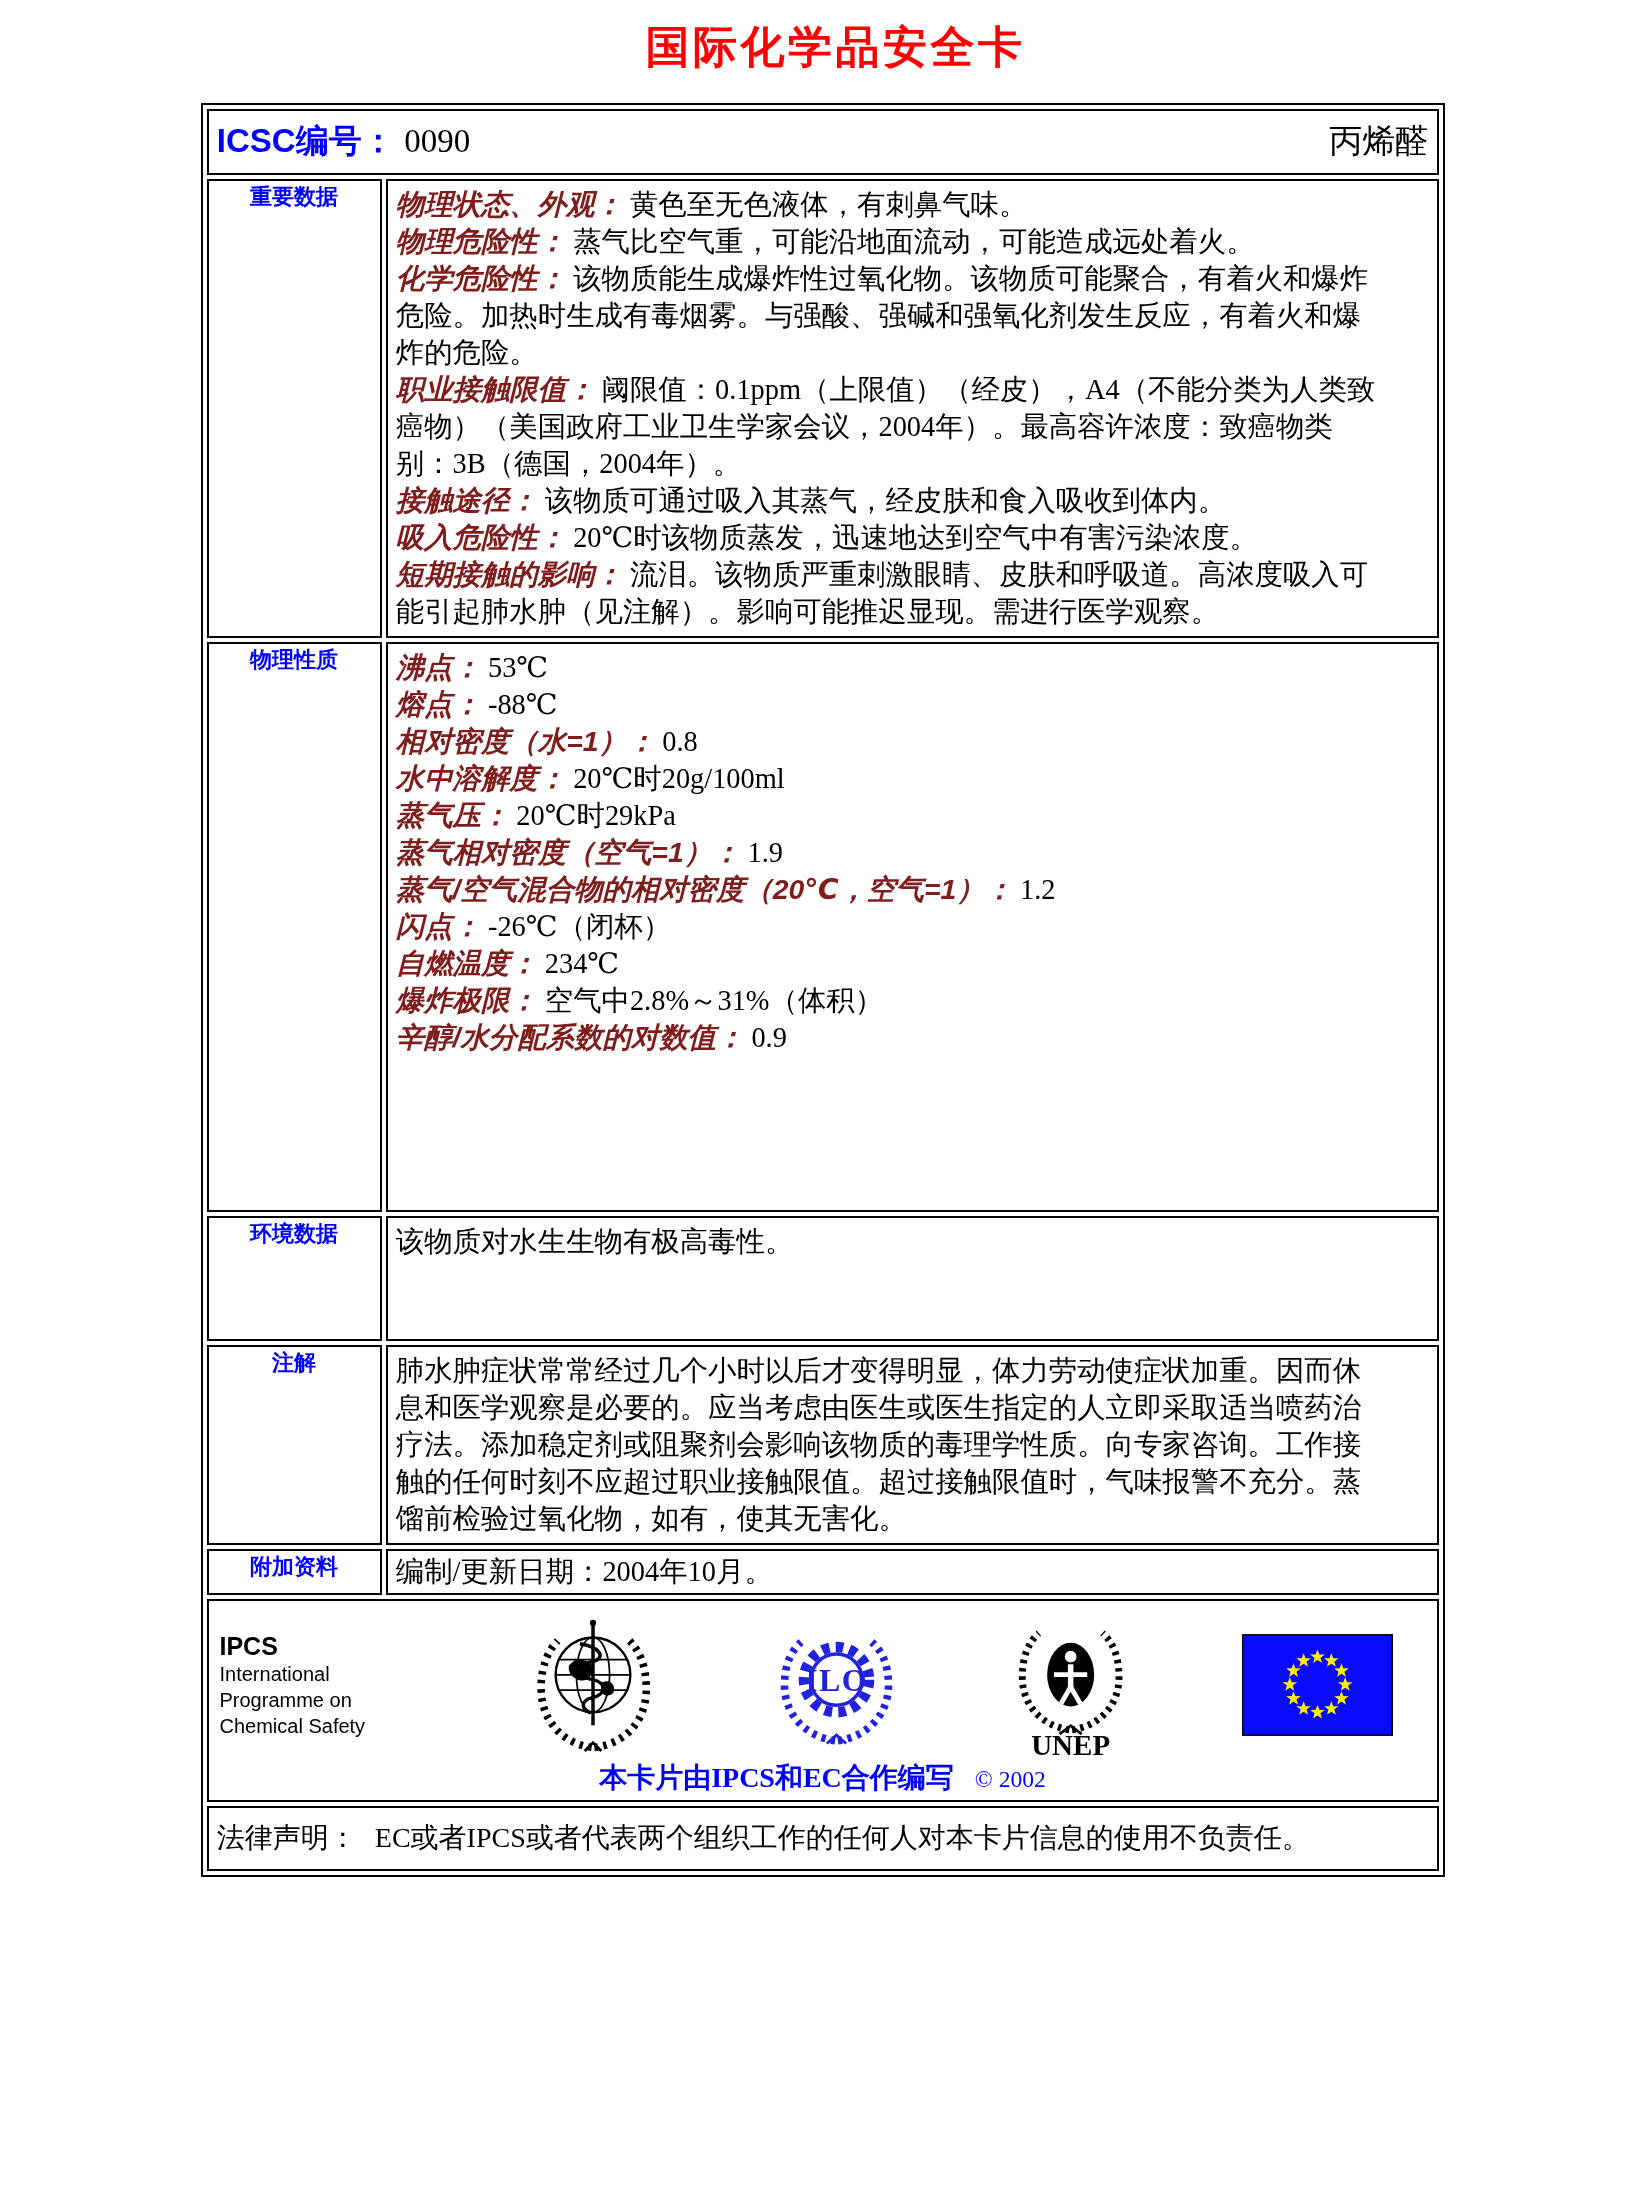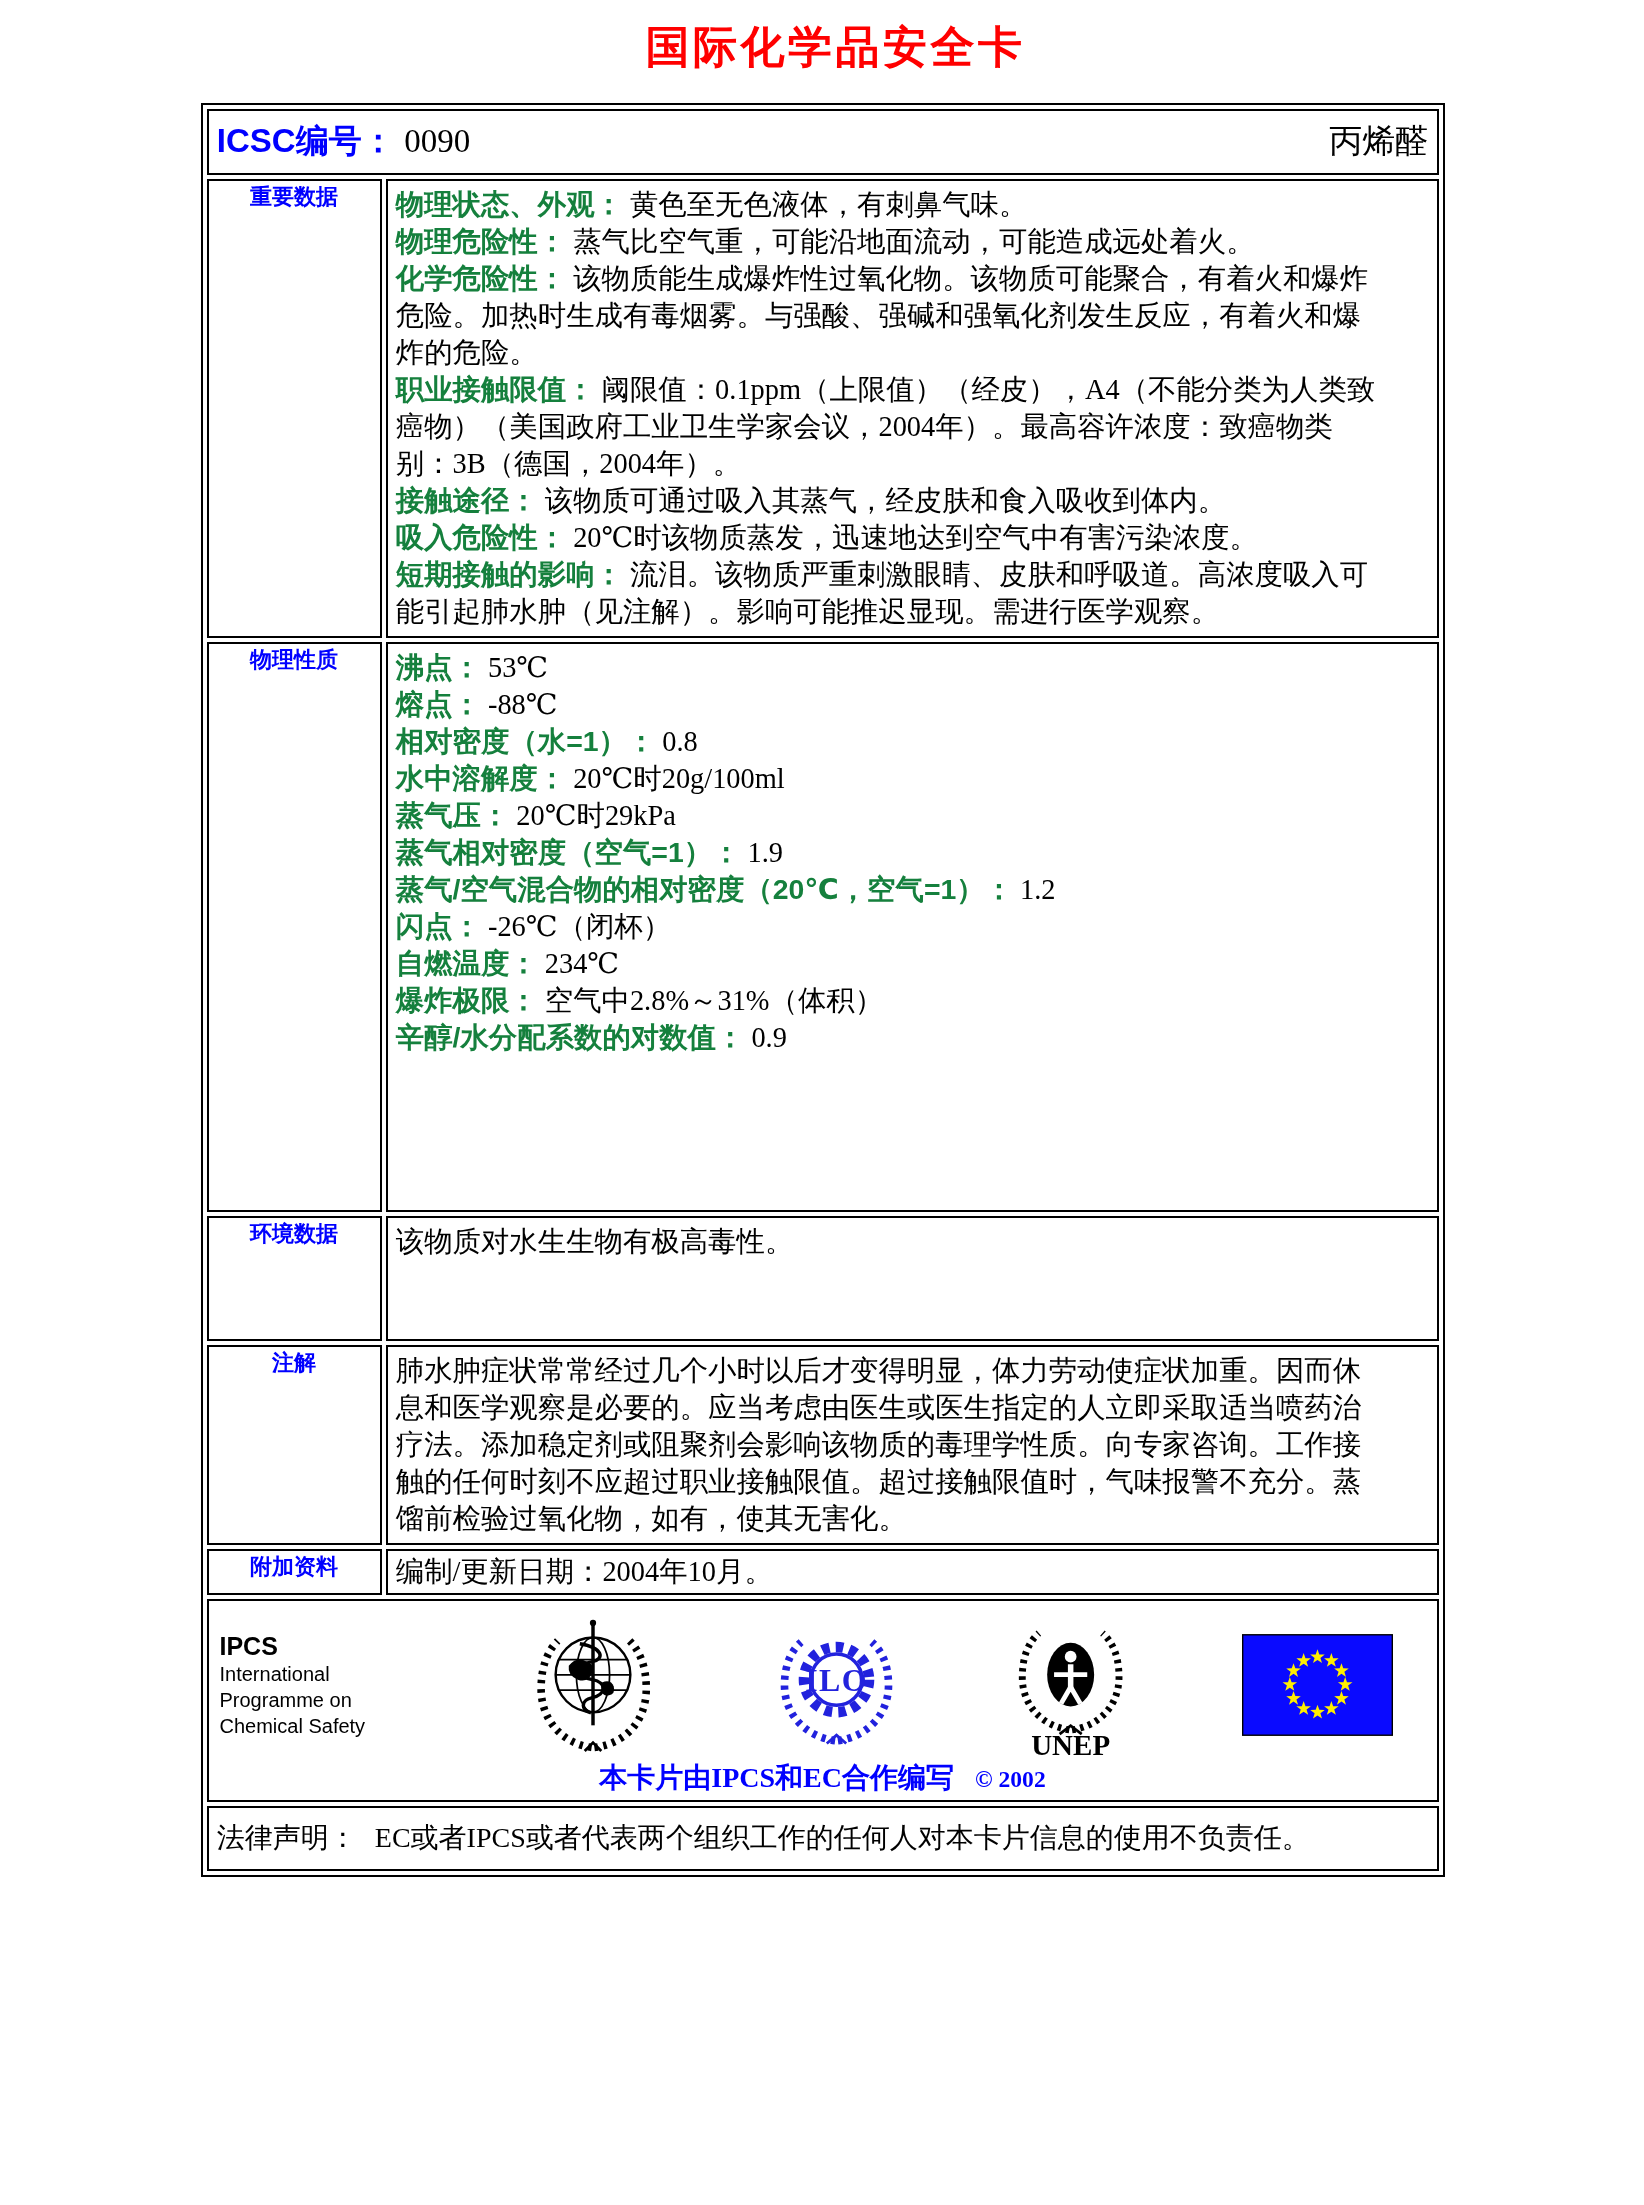--- a/index.html
+++ b/index.html
@@ -37,24 +37,25 @@
     font-family:"Liberation Sans","DejaVu Sans",sans-serif;
     font-weight:bold;
     font-size:22px;
   }
   td.con {
     padding:5.5px 49px 5.5px 8.3px;
     font-size:28.4px;
     line-height:37px;
   }
   .k {
-    color:#15803d;
+    color:#7f1d1d;
     font-family:"Liberation Sans","DejaVu Sans",sans-serif;
     font-weight:bold;
     margin-right:7px;
+    font-style:italic;
   }
   
   td.hdr-cell { padding:8.3px 8.3px; font-size:33px; }
   .hdr-flex { display:flex; justify-content:space-between; align-items:center; }
   .hdr-label {
     color:#0000ff;
     font-family:"Liberation Sans","DejaVu Sans",sans-serif;
     font-weight:bold;
   }
   .hdr-num { margin-left:9.7px; }
@@ -75,21 +76,21 @@
   .ipcs-title { font-weight:bold; font-size:25px; line-height:30.5px; }
   .ipcs-line { font-size:20px; line-height:26px; }
   .unep-wrap { text-align:left; }
   .caption-line {
     text-align:center;
     color:#0000ff;
     font-size:28px;
     margin-top:0px;
     font-weight:bold;
   }
-  .caption-copy { font-weight:bold; font-size:23.6px; margin-left:21px; }
+  .caption-copy { font-weight:normal; font-size:23.6px; margin-left:21px; }
 
   
   td.legal-cell { padding:12.5px 8.3px; font-size:28px; line-height:36px; }
   .legal-k {
     font-family:"Liberation Sans","DejaVu Sans",sans-serif;
     font-weight:normal;
     margin-right:18px;
   }
   svg { display:block; }
 </style>

